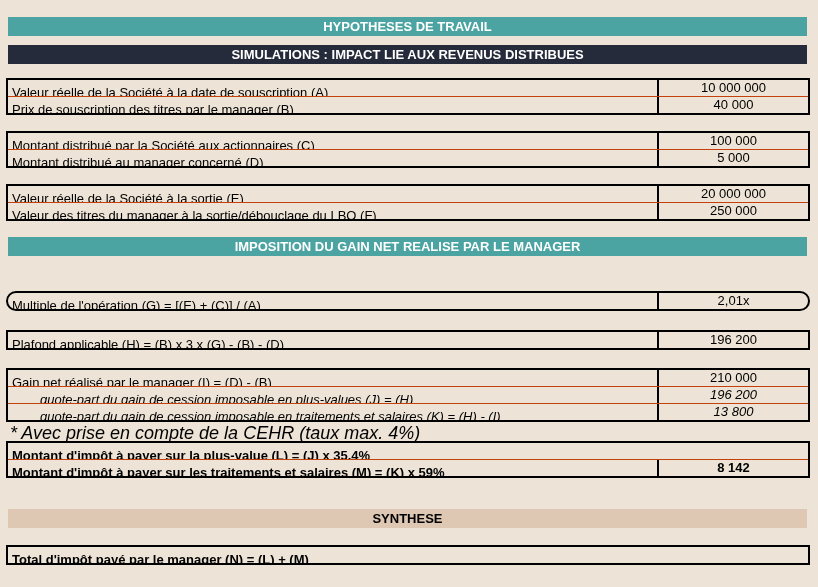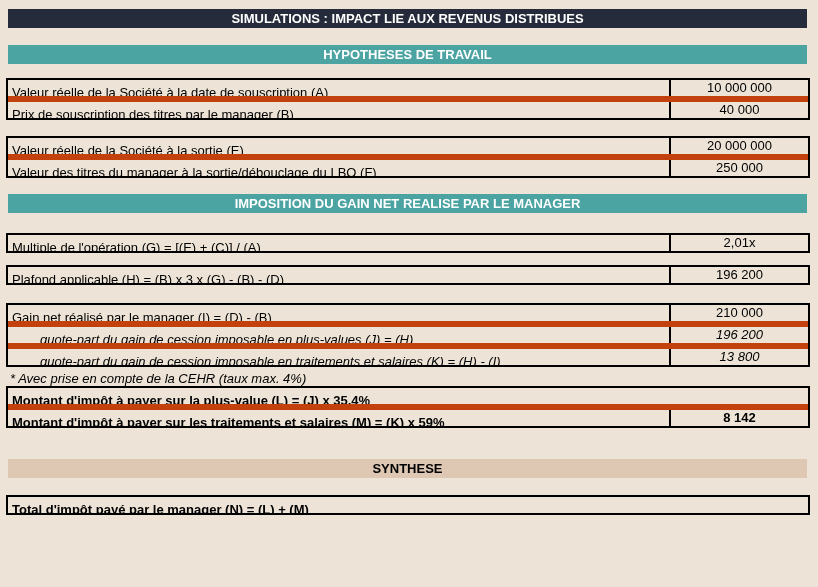--- a/index.html
+++ b/index.html
@@ -30,63 +30,73 @@
   .bar-teal{background:var(--section-header-bg);color:var(--header-text);}
   .bar-tan{background:var(--synthese-header-bg);color:var(--text);}
   .mt17{margin-top:17px;} .mt16{margin-top:16px;} .mt31{margin-top:31px;}
 
   
   .box{
     margin-left:6px;margin-right:8px;
     border:2px solid #000;
     background:var(--page-bg);
   }
-  .bx-mt14{margin-top:14px;} .bx-mt16{margin-top:16px;} .bx-mt20{margin-top:20px;}
-  .bx-mt12{margin-top:12px;} .bx-mt18{margin-top:18px;} .bx-mt34{}
+  .bx-mt14{margin-top:14px;} .bx-mt16{margin-top:16px;} .bx-mt20{margin-top:35px;border-radius:10px;}
+  .bx-mt12{margin-top:19px;} .bx-mt18{margin-top:18px;} .bx-mt34{}
   .bx-mt17{margin-top:17px;}
 
   .row{display:flex;}
-  .row + .row{border-top:6px solid #c2410c;}
+  .row + .row{border-top:1px solid #c2410c;}
   .cell{font-size:13px;line-height:16px;height:16px;white-space:nowrap;overflow:hidden;}
   .cell.label{flex:1;padding:5px 0 0 4px;text-align:left;}
-  .cell.value{width:139px;border-left:2px solid #000;text-align:center;}
+  .cell.value{width:151px;border-left:2px solid #000;text-align:center;}
 
   .row.emph .cell{font-weight:normal;font-style:italic;}
   .row.emph .cell.label{padding-left:32px;}
   .row.bold .cell{font-weight:bold;}
 
   .footnote{
     margin-left:10px;margin-top:4px;height:15px;
-    font-size:13px;font-style:italic;line-height:15px;
+    font-size:18px;font-style:italic;line-height:15px;
   }
 </style>
 </head>
 <body>
 
 <div class="page">
 
+  <div class="bar bar-teal mt17">
+    <span>HYPOTHESES DE TRAVAIL</span>
+  </div>
+
   <div class="bar bar-navy">
     <span>SIMULATIONS : IMPACT LIE AUX REVENUS DISTRIBUES</span>
-  </div>
-
-  <div class="bar bar-teal mt17">
-    <span>HYPOTHESES DE TRAVAIL</span>
   </div>
 
   <div class="box bx-mt14">
     <div class="row">
       <div class="cell label">Valeur réelle de la Société à la date de souscription (A)</div>
       <div class="cell value">10 000 000</div>
     </div>
     <div class="row">
       <div class="cell label">Prix de souscription des titres par le manager (B)</div>
       <div class="cell value">40 000</div>
     </div>
   </div>
 
+  <div class="box bx-mt16">
+    <div class="row">
+      <div class="cell label">Montant distribué par la Société aux actionnaires (C)</div>
+      <div class="cell value">100 000</div>
+    </div>
+    <div class="row">
+      <div class="cell label">Montant distribué au manager concerné (D)</div>
+      <div class="cell value">5 000</div>
+    </div>
+  </div>
 
   <div class="box bx-mt16">
     <div class="row">
       <div class="cell label">Valeur réelle de la Société à la sortie (E)</div>
       <div class="cell value">20 000 000</div>
     </div>
     <div class="row">
       <div class="cell label">Valeur des titres du manager à la sortie/débouclage du LBO (F)</div>
       <div class="cell value">250 000</div>
     </div>

